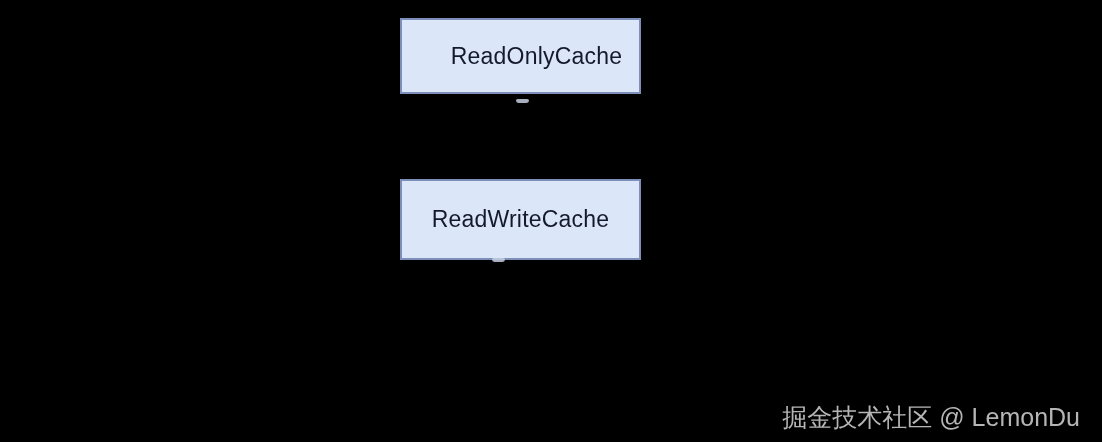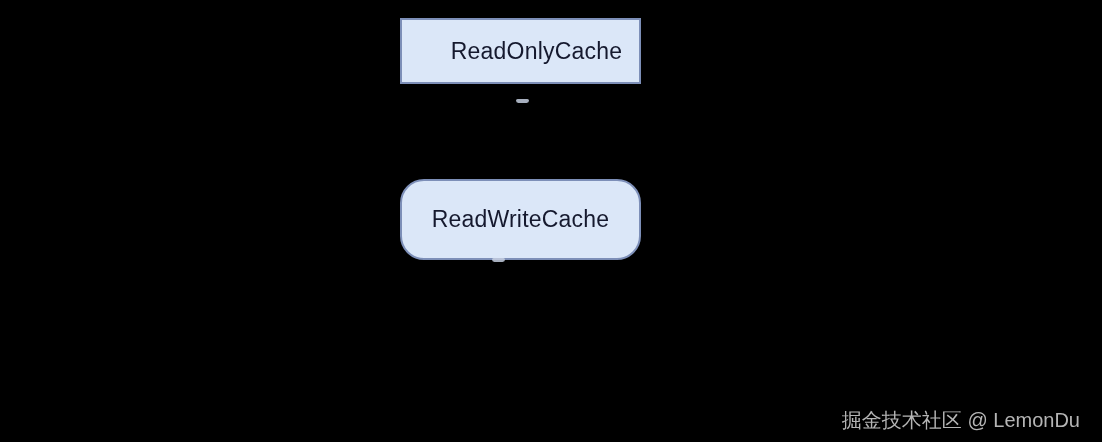--- a/index.html
+++ b/index.html
@@ -19,22 +19,22 @@
     position: absolute;
     left: 400px;
     width: 241px;
     box-sizing: border-box;
     background: var(--node-fill, #dbe7f8);
     border: 2px solid var(--node-border, #7d8fb8);
     display: flex;
     align-items: center;
     justify-content: center;
   }
-  .node-0 { top: 18px;  height: 66px; padding-left: 32px; }
-  .node-1 { top: 179px; height: 81px; border-radius: 24px; }
+  .node-0 { top: 18px;  height: 76px; padding-left: 32px; }
+  .node-1 { top: 179px; height: 81px; }
   .node-2 { top: 339px; height: 82px; }
   .node-label {
     font-size: 23px;
     color: var(--node-text, #15192e);
     letter-spacing: 0.2px;
     white-space: nowrap;
   }
   
   .arrow-remnant-light {
     position: absolute;
@@ -53,21 +53,21 @@
     width: 0;
     height: 0;
     border-left: 6px solid transparent;
     border-right: 6px solid transparent;
     border-bottom: 7px solid #000000;
   }
   .watermark {
     position: absolute;
     right: 22px;
     bottom: 10px;
-    font-size: 20px;
+    font-size: 25px;
     line-height: 1.2;
     color: var(--wm-color, #b5b5b5);
     white-space: nowrap;
   }
 </style>
 </head>
 <body>
 
 <div class="canvas">
 

